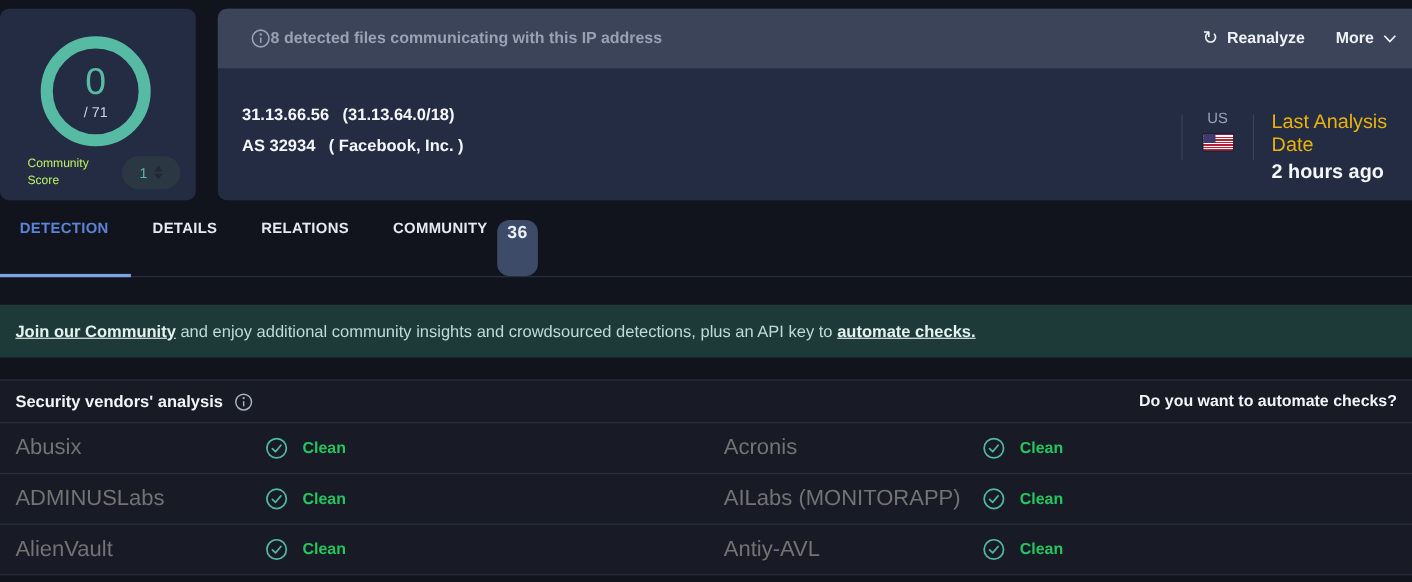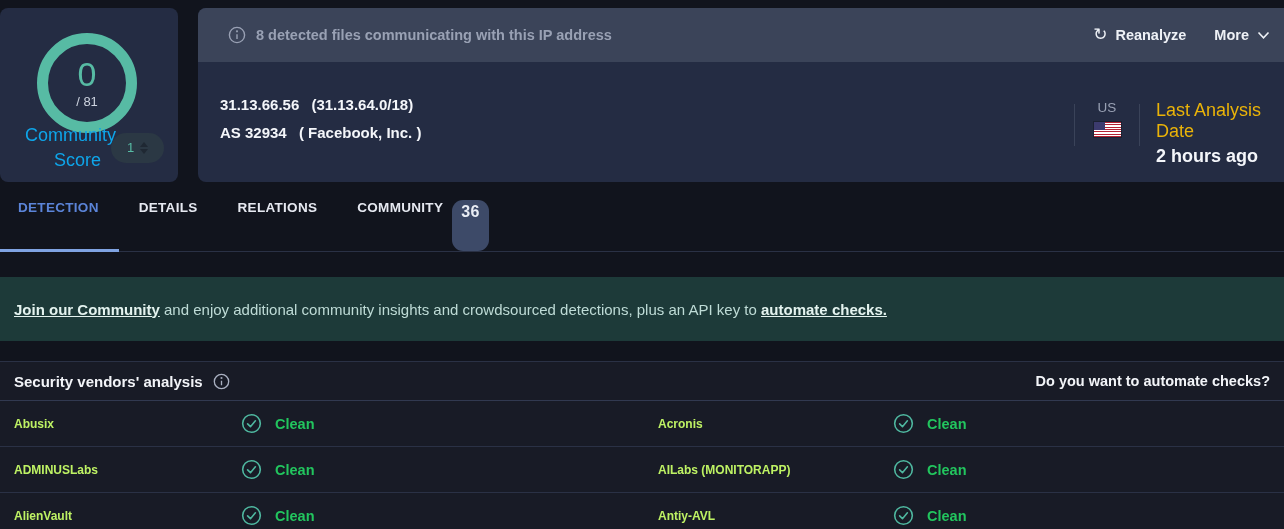--- a/index.html
+++ b/index.html
@@ -22,42 +22,42 @@
     border:11px solid #57bba4; border-radius:50%;
     display:flex; flex-direction:column; align-items:center; justify-content:center;
   }
   .donut .score { color:#57bba4; font-size:34px; font-weight:400; line-height:1; }
   .donut .total { color:#cdd3df; font-size:13px; margin-top:3px; }
   .score-footer {
     position:absolute; left:0; right:14px; bottom:10px;
     display:flex; align-items:center; justify-content:flex-end; gap:10px;
   }
   .score-label {
-    width:76px; text-align:right; color:#0ea5e9; font-size:18px; line-height:1.35;
+    width:76px; text-align:left; color:#bef264; font-size:11px; line-height:1.35;
   }
   .stepper {
     width:53px; height:30px; border-radius:15px; background:#2b3844;
     display:flex; align-items:center; justify-content:center; gap:6px;
     border:none; cursor:pointer;
   }
   .stepper-value { color:#57bba4; font-size:13px; }
   .stepper-arrows { display:flex; flex-direction:column; gap:2px; }
   .stepper-arrows i { display:block; width:0; height:0; border-left:4px solid transparent; border-right:4px solid transparent; }
   .arrow-up { border-bottom:5px solid #1f2833; }
   .arrow-down { border-top:5px solid #1f2833; }
 
   .info-card {
     position:absolute; left:198px; top:0; right:0; height:174px;
     background:#242c43; border-radius:8px 0 0 8px;
   }
   .info-strip {
     height:54px; background:#3b4459; border-radius:8px 0 0 0;
     display:flex; align-items:center; padding:0 14px 0 30px;
   }
-  .strip-notice { display:flex; align-items:center; gap:10px; color:#99a1b4; font-size:14.5px; font-weight:700; }
+  .strip-notice { display:flex; align-items:center; color:#99a1b4; font-size:14.5px; font-weight:700; }
   .strip-actions { margin-left:auto; display:flex; align-items:center; gap:28px; }
   .strip-btn {
     background:none; border:none; color:#eef1f6; font-family:inherit;
     font-size:14.5px; font-weight:700; display:flex; align-items:center; gap:8px; cursor:pointer;
   }
   .refresh-glyph { font-size:17px; font-weight:400; line-height:1; position:relative; top:-1px; }
 
   .info-body { position:relative; height:120px; }
   .ip-line { position:absolute; left:22px; font-size:15px; font-weight:700; color:#f4f6fa; }
   .ip-line.l1 { top:34px; }
@@ -91,21 +91,21 @@
   .tab:first-child { padding-left:18px; }
   .tab.active { color:#5b84d8; }
   .tab.active::after { content:""; position:absolute; left:0; right:0; bottom:-1px; height:3px; background:#7fa3e2; }
   .tab-badge {
     background:#3d4a68; color:#e9edf4; border-radius:11px; padding:3px 9px;
     font-size:16px; font-weight:700;
   }
 
   
   .banner {
-    margin-top:25px; height:64px; background:#1d3a39;
+    margin-top:25px; height:48px; background:#1d3a39;
     display:flex; align-items:center; padding:0 14px;
     font-size:15px; color:#bedbd6;
   }
   .banner-text { white-space:pre-wrap; }
   .banner a, .banner .blink {
     color:#e4f3ef; font-weight:700; text-decoration:underline; cursor:pointer;
   }
 
   
   .vendors-header {
@@ -115,34 +115,34 @@
   }
   .vendors-title { display:flex; align-items:center; gap:10px; font-size:15px; font-weight:700; color:#f2f4f8; }
   .automate-link { margin-left:auto; color:#f2f4f8; font-size:14.5px; font-weight:600; cursor:pointer; }
 
   .vendor-table { background:#181b26; }
   .vendor-row {
     height:46px; border-bottom:1px solid #2a3145;
     display:grid; grid-template-columns:227px 417px 235px auto;
     align-items:center; padding-left:14px;
   }
-  .vendor-name { font-size:12px; font-weight:700; color:#bef264; }
+  .vendor-name { font-size:20px; font-weight:400; color:#737373; }
   .verdict { display:flex; align-items:center; gap:13px; font-size:14.5px; font-weight:600; color:#22c55e; }
 
   .icon { display:inline-flex; align-items:center; justify-content:center; }
 </style>
 </head>
 <body>
 
 <div class="top-section">
 
   <div class="score-card">
     <div class="donut">
       <div class="score">0</div>
-      <div class="total">/ 81</div>
+      <div class="total">/ 71</div>
     </div>
     <div class="score-footer">
       <div class="score-label">Community Score</div>
       <button class="stepper">
         <span class="stepper-value">1</span>
         <span class="stepper-arrows">
           <i class="arrow-up"></i>
           <i class="arrow-down"></i>
         </span>
       </button>

